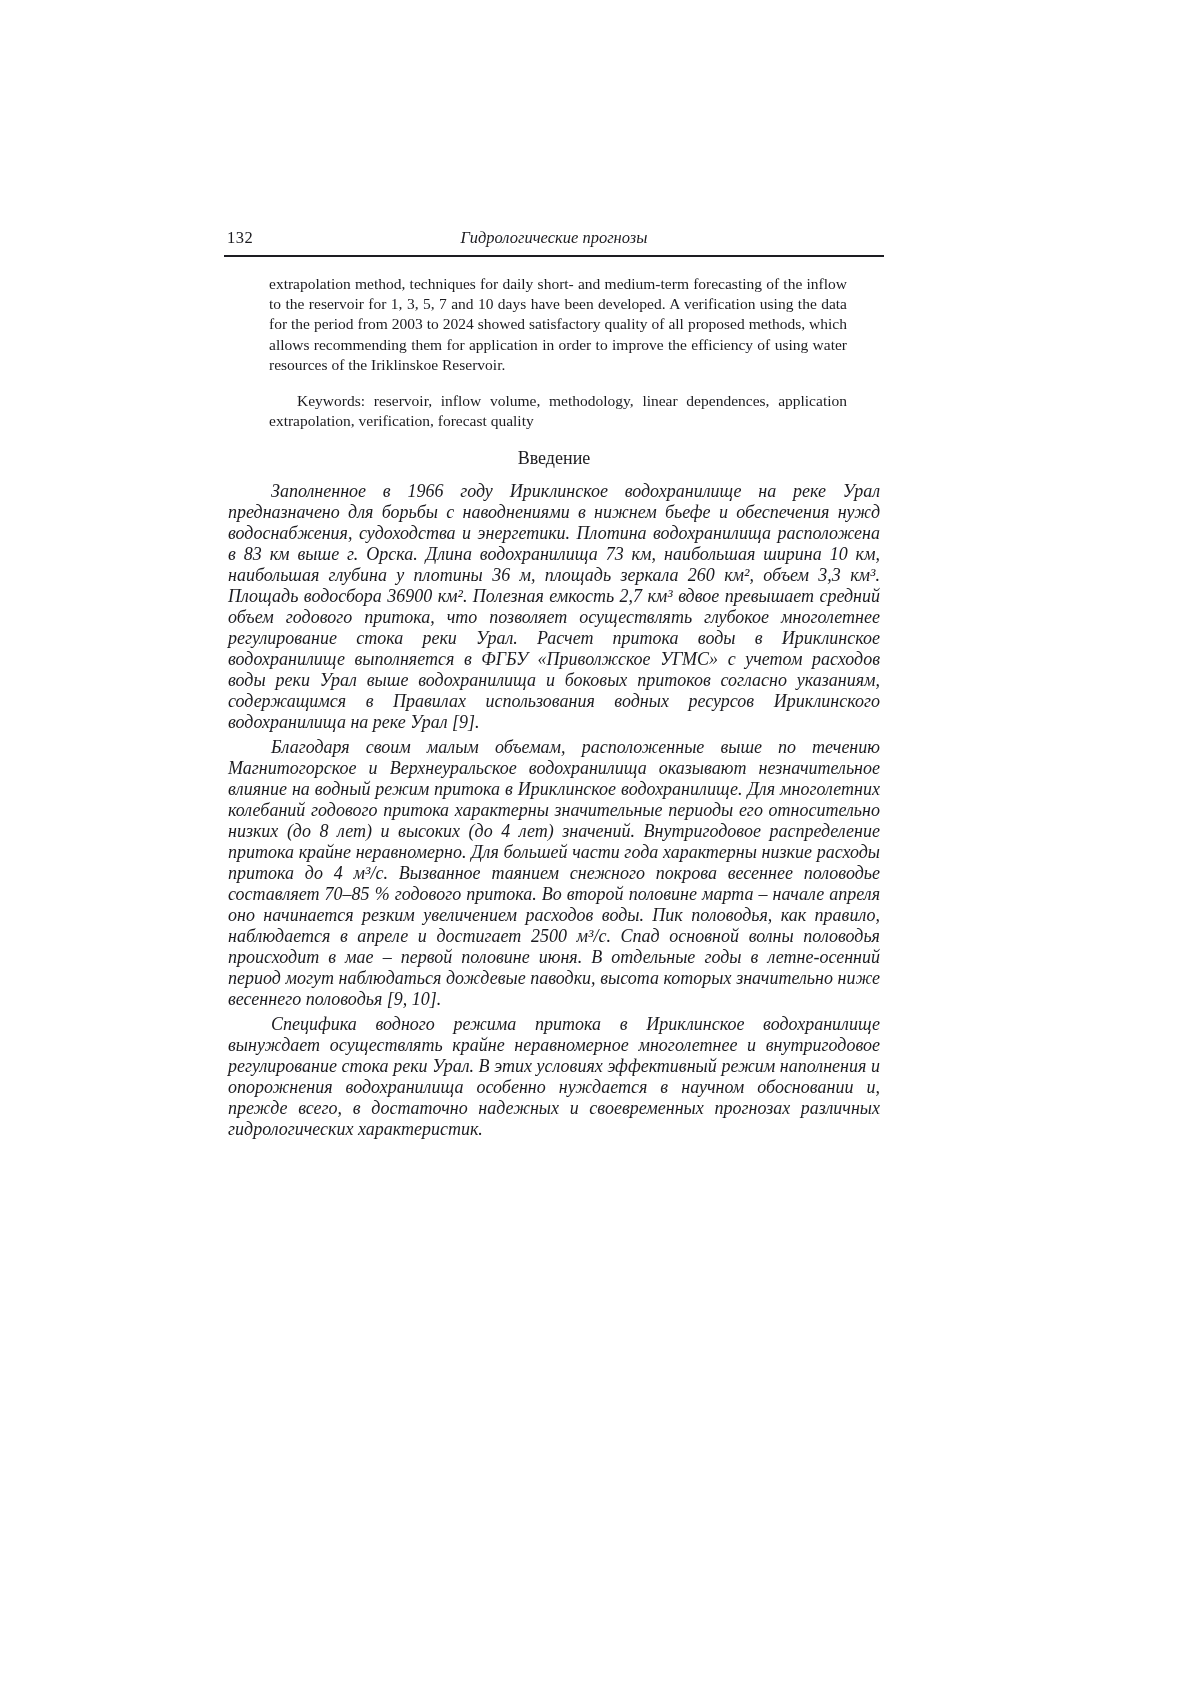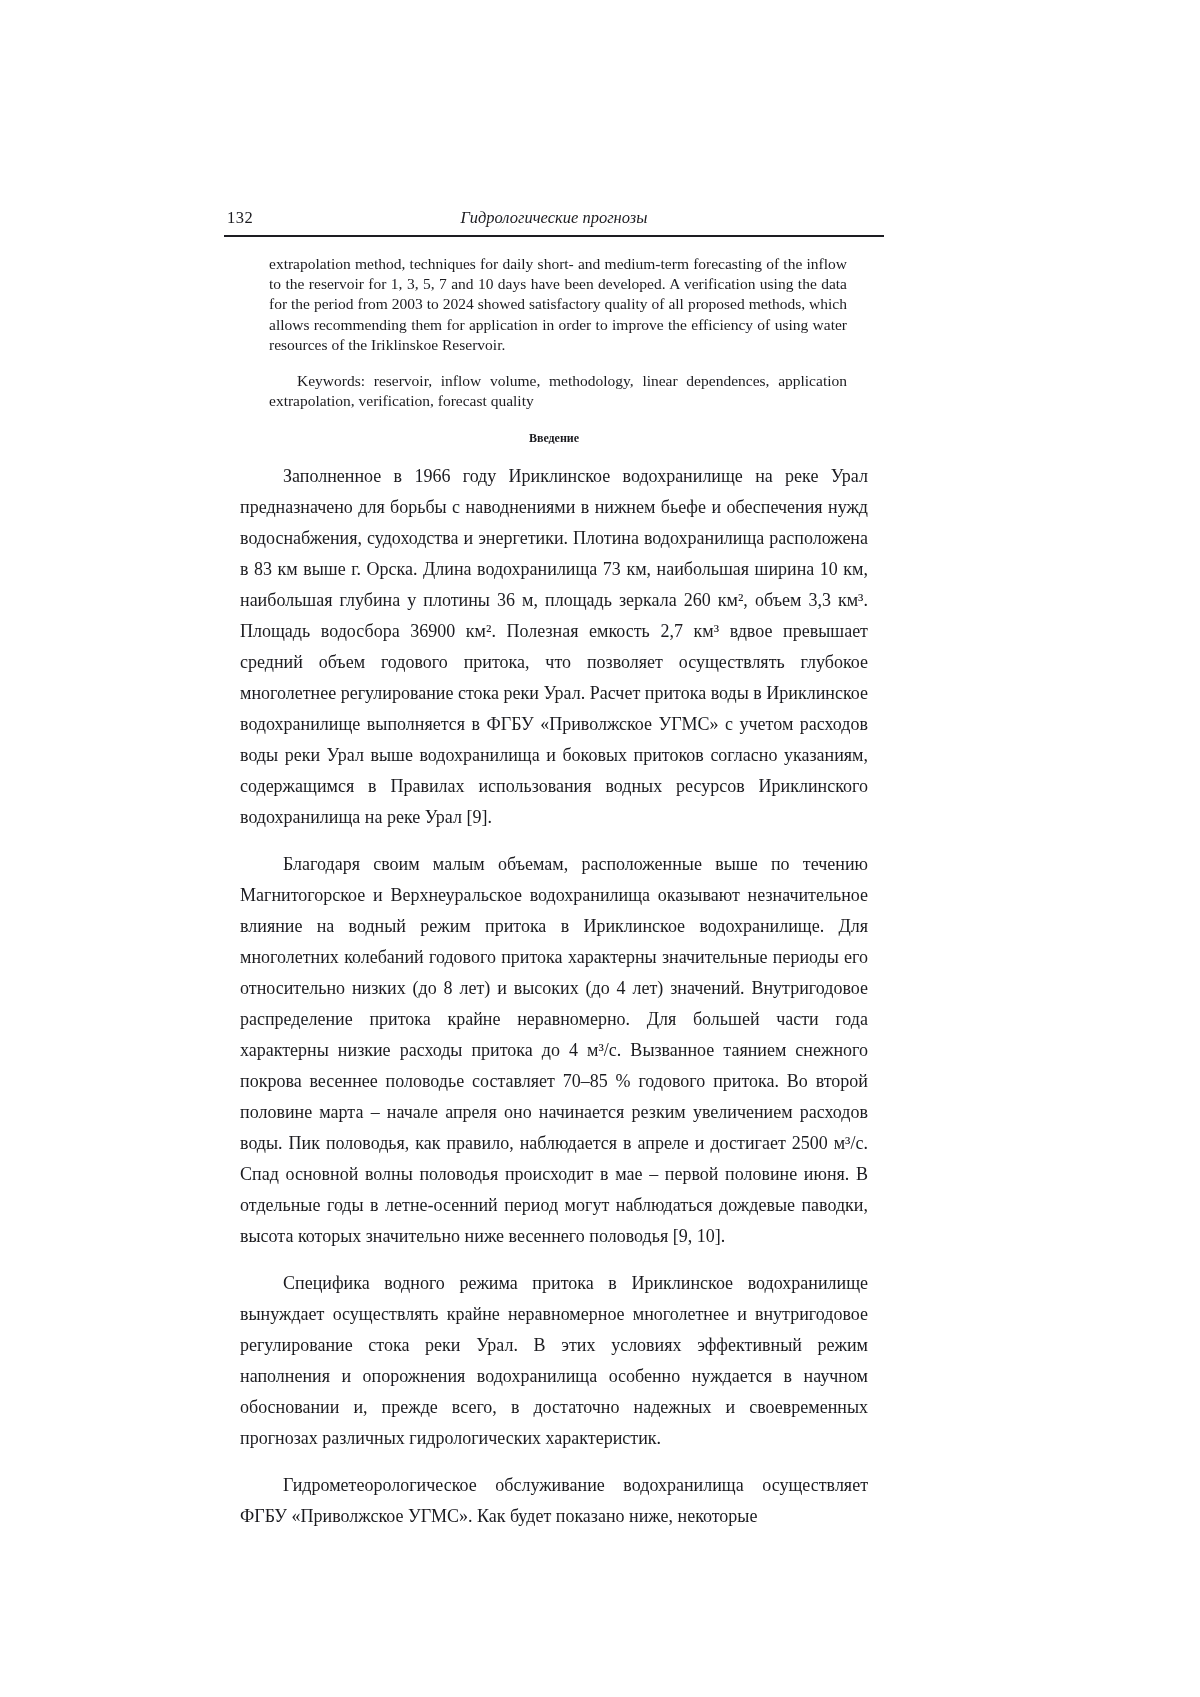--- a/index.html
+++ b/index.html
@@ -9,21 +9,21 @@
     width: 1200px;
     height: 1697px;
     background: #ffffff;
     overflow: hidden;
     font-family: "Liberation Serif", "DejaVu Serif", serif;
     color: #1b1b1f;
   }
   .content {
     position: absolute;
     left: 224px;
-    top: 208px;
+    top: 228px;
     width: 660px;
   }
   .header {
     position: relative;
     text-align: center;
     font-size: 16.5px;
     line-height: 19px;
     padding-bottom: 8px;
     border-bottom: 2px solid #1d1d22;
   }
@@ -41,31 +41,32 @@
     font-size: 15.5px;
     line-height: 20.2px;
     text-align: justify;
   }
   .abstract p { margin: 16px; }
   .keywords { text-indent: 28px; }
   .kw-label { }
 
   .section-heading {
     text-align: center;
-    font-size: 12px;
+    font-size: 18px;
     line-height: 23px;
-    font-weight: bold;
+    font-weight: normal;
   }
 
   .body-para {
-    margin: 16px;
+    margin: 4px;
     font-size: 18px;
-    line-height: 31px;
+    line-height: 21px;
     text-align: justify;
     text-indent: 43px;
+    font-style: italic;
   }
   .section-heading + .body-para { margin-top: 11px; }
 </style>
 </head>
 <body>
 
 <div class="page">
   <div class="content">
 
     <div class="header">
@@ -76,16 +77,15 @@
     <div class="abstract">
       <p class="abstract-text">extrapolation method, techniques for daily short- and medium-term forecasting of the inflow to the reservoir for 1, 3, 5, 7 and 10 days have been developed. A verification using the data for the period from 2003 to 2024 showed satisfactory quality of all proposed methods, which allows recommending them for application in order to improve the efficiency of using water resources of the Iriklinskoe Reservoir.</p>
       <p class="keywords"><span class="kw-label">Keywords</span><span>: reservoir, inflow volume, methodology, linear dependences, application extrapolation, verification, forecast quality</span></p>
     </div>
 
     <h2 class="section-heading">Введение</h2>
 
     <p class="body-para">Заполненное в 1966 году Ириклинское водохранилище на реке Урал предназначено для борьбы с наводнениями в нижнем бьефе и обеспечения нужд водоснабжения, судоходства и энергетики. Плотина водохранилища расположена в 83 км выше г. Орска. Длина водохранилища 73 км, наибольшая ширина 10 км, наибольшая глубина у плотины 36 м, площадь зеркала 260 км², объем 3,3 км³. Площадь водосбора 36900 км². Полезная емкость 2,7 км³ вдвое превышает средний объем годового притока, что позволяет осуществлять глубокое многолетнее регулирование стока реки Урал. Расчет притока воды в Ириклинское водохранилище выполняется в ФГБУ «Приволжское УГМС» с учетом расходов воды реки Урал выше водохранилища и боковых притоков согласно указаниям, содержащимся в Правилах использования водных ресурсов Ириклинского водохранилища на реке Урал [9].</p>
     <p class="body-para">Благодаря своим малым объемам, расположенные выше по течению Магнитогорское и Верхнеуральское водохранилища оказывают незначительное влияние на водный режим притока в Ириклинское водохранилище. Для многолетних колебаний годового притока характерны значительные периоды его относительно низких (до 8 лет) и высоких (до 4 лет) значений. Внутригодовое распределение притока крайне неравномерно. Для большей части года характерны низкие расходы притока до 4 м³/с. Вызванное таянием снежного покрова весеннее половодье составляет 70–85 % годового притока. Во второй половине марта – начале апреля оно начинается резким увеличением расходов воды. Пик половодья, как правило, наблюдается в апреле и достигает 2500 м³/с. Спад основной волны половодья происходит в мае – первой половине июня. В отдельные годы в летне-осенний период могут наблюдаться дождевые паводки, высота которых значительно ниже весеннего половодья [9, 10].</p>
     <p class="body-para">Специфика водного режима притока в Ириклинское водохранилище вынуждает осуществлять крайне неравномерное многолетнее и внутригодовое регулирование стока реки Урал. В этих условиях эффективный режим наполнения и опорожнения водохранилища особенно нуждается в научном обосновании и, прежде всего, в достаточно надежных и своевременных прогнозах различных гидрологических характеристик.</p>
-    <p class="body-para">Гидрометеорологическое обслуживание водохранилища осуществляет ФГБУ «Приволжское УГМС». Как будет показано ниже, некоторые</p>
 
   </div>
 </div>
 
 </body></html>

